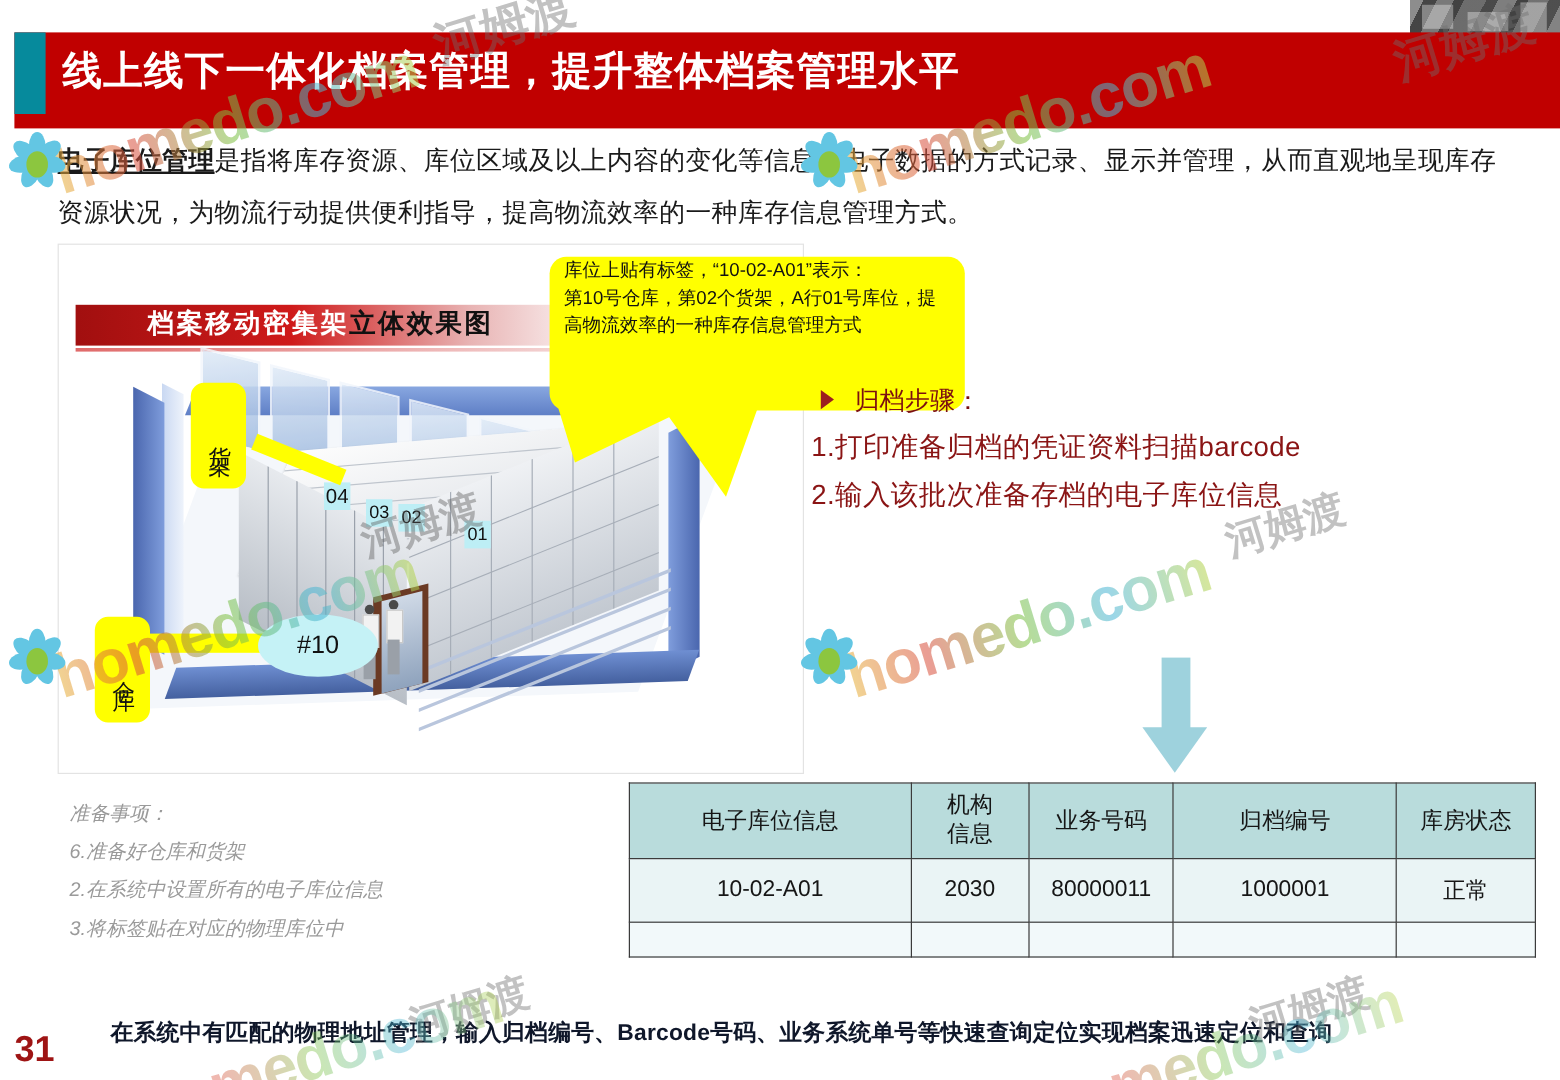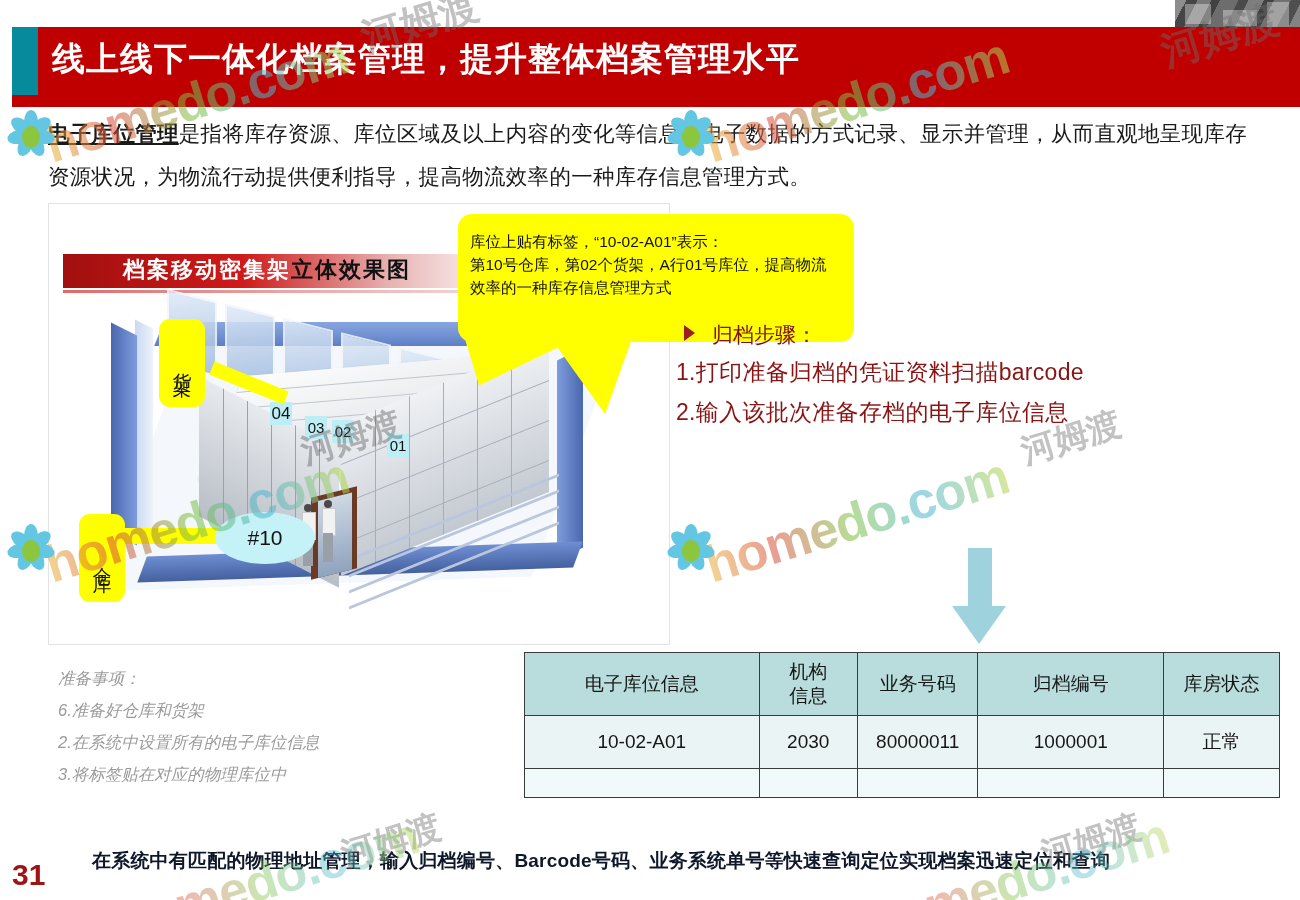--- a/index.html
+++ b/index.html
@@ -156,23 +156,23 @@
   }
   .leader{position:absolute;background:#ffff00;}
   .oval{
     position:absolute;background:#c5f2f6;border-radius:50%;
     display:flex;align-items:center;justify-content:center;
     color:#111;font-size:21px;
   }
 
   
   .bigcallout{
-    position:absolute;left:458px;top:214px;width:396px;height:128px;
+    position:absolute;left:458px;top:214px;width:346px;height:128px;
     background:#ffff00;border-radius:14px;
-    padding:16px 12px 6px 12px;box-sizing:border-box;
+    padding:0 12px 6px 12px;box-sizing:border-box;
     font-size:15.5px;line-height:23px;color:#111;
   }
   .bigcallout-tail{
     position:absolute;left:455px;top:330px;width:0;height:0;
     border-left:28px solid transparent;border-right:90px solid transparent;
     border-top:60px solid #ffff00;transform:rotate(8deg);
   }
   .bigcallout-tail2{
     position:absolute;left:545px;top:330px;width:0;height:0;
     border-left:60px solid transparent;border-right:30px solid transparent;

